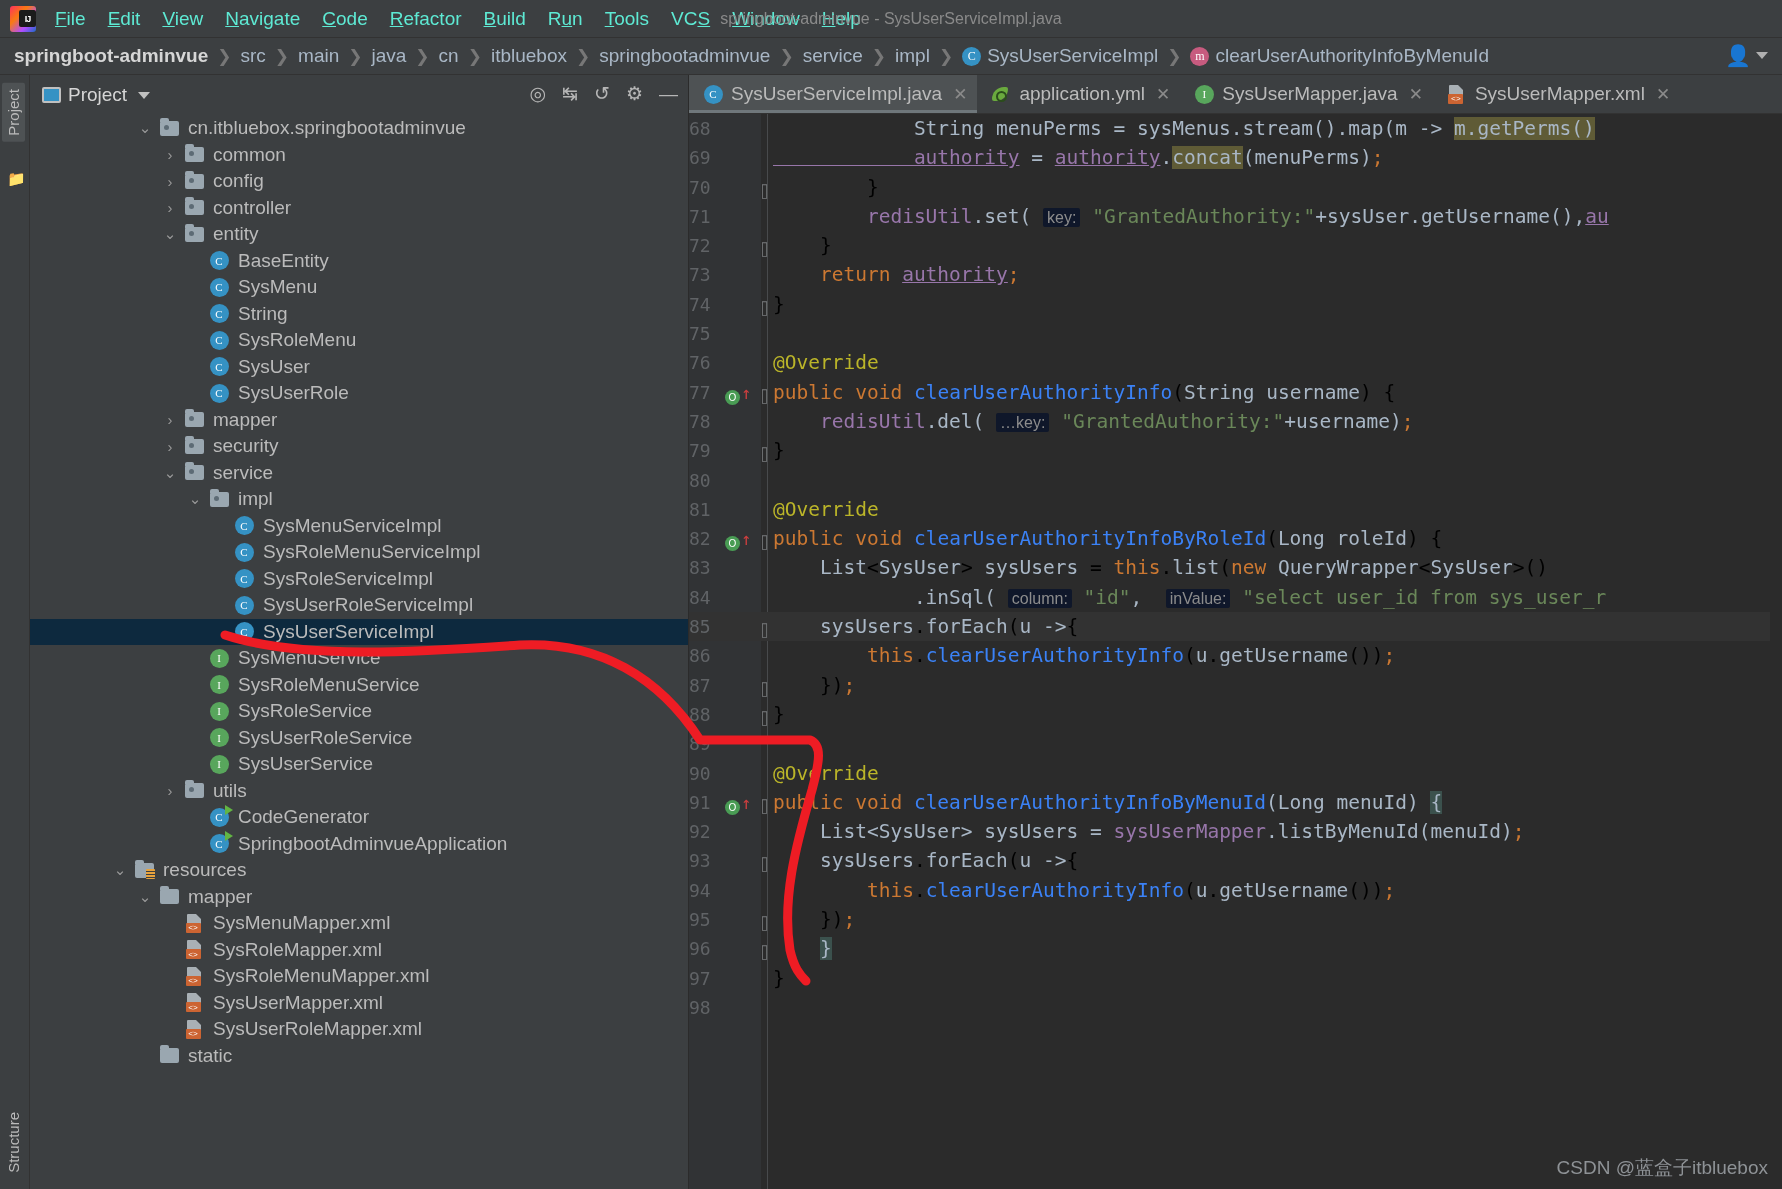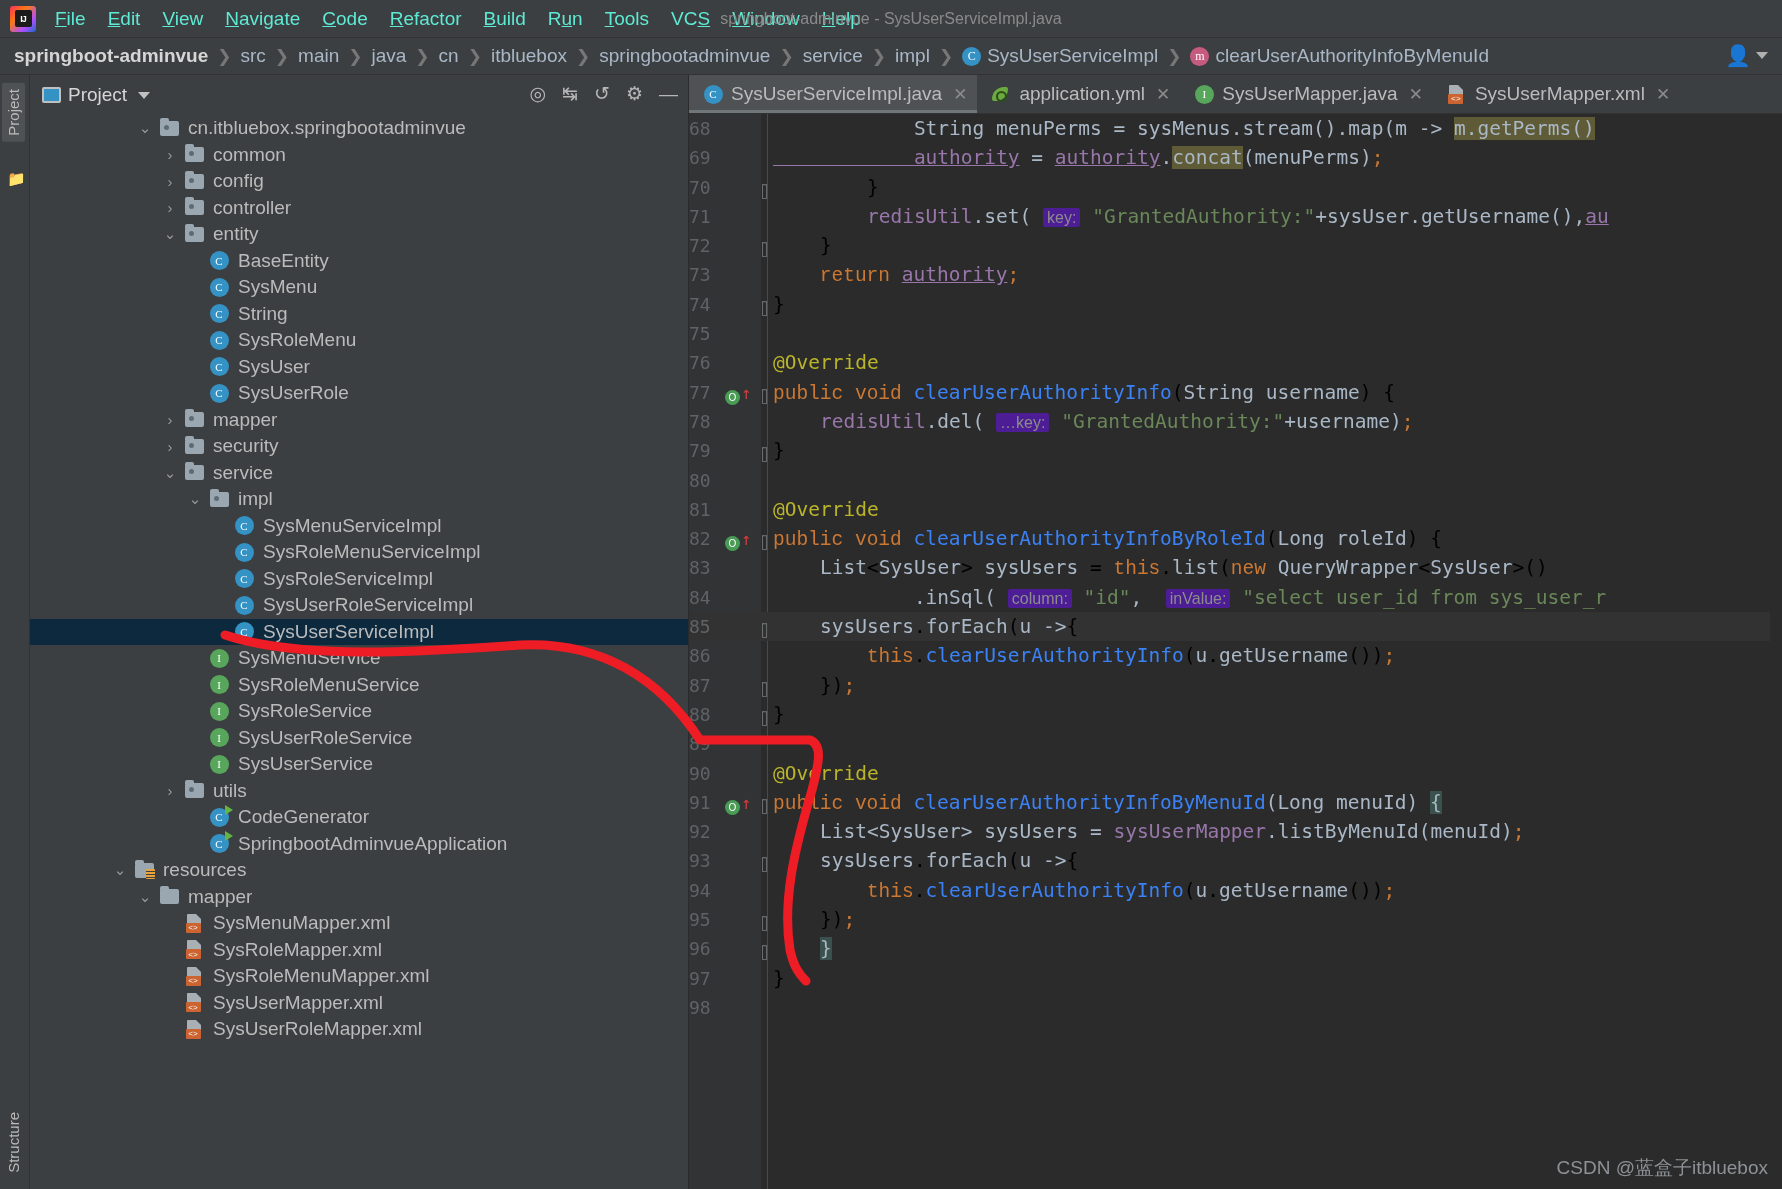--- a/index.html
+++ b/index.html
@@ -13,21 +13,21 @@
 
   
   .menubar {
     height: 38px; background: #3c3f41; display: flex; align-items: center;
     position: relative; border-bottom: 1px solid #323232;
   }
   .ij-logo {
     width: 26px; height: 26px; margin-left: 10px; margin-right: 8px;
     border-radius: 3px; position: relative; flex: none;
     background: linear-gradient(135deg,#fe315d 0%,#f97a12 35%,#b24dff 70%,#1b6ac9 100%);
-    display: flex; align-items: center; justify-content: center;
+    display: flex; align-items: center; justify-content: flex-end;
   }
   .ij-logo .lg-inner {
     width: 17px; height: 17px; background: #1b1b1b; border-radius: 2px;
     color: #fff; font-size: 9px; font-weight: bold; display:flex;
     align-items:center; justify-content:center; letter-spacing:-1px;
   }
   .menu-item {
     color: #5eead4; font-size: 19px; padding: 2px 11px; cursor: default;
     white-space: nowrap;
   }
@@ -192,29 +192,29 @@
   }
   .ovr-arrow { color:#cc3f3f; font-size:17px; margin-left:1px; position:relative; top:-2px;}
   .cl .fold { position:absolute; left:71px; top:5px; color:#777a7c; font-size:15px; }
   .cl .code { position:absolute; left:84px; top:0; }
   .cl.hl { background:#323232; }
 
   
   .foldrail { position:absolute; left:78px; top:0; bottom:0; width:1px; background:#484a4c; }
 
   
-  .k  { color:#cc7832;font-family:Liberation Mono, monospace; }       
+  .k  { color:#cc7832; }       
   .m  { color:#3b82f6; }       
   .s  { color:#6a8759; }       
   .an { color:#bbb529; }       
   .t  { color:#a9b7c6; }       
   .f  { color:#9876aa; }       
   .pu { color:#cc7832; }       
   .hint {
-    background:#4c1d95; color:#8c8c8c; font-size:16px; padding:1px 4px; border-radius:2px;
+    background:#0f172a; color:#8c8c8c; font-size:16px; padding:1px 4px; border-radius:2px;
     font-family:"Liberation Sans", sans-serif;
   }
   .hl-ident { background:#5f5b36; }
   .und { text-decoration: underline; }
   .brace-hl { background:#3b514d; color:#a9b7c6; }
 
   
   .rightbar { position:absolute; right:0; top:0; bottom:0; width:12px; background:#2b2b2b; }
 
   
@@ -612,20 +612,28 @@
           <span style="width:125px;flex:none"></span>
           <span class="arrow none"></span>
           <span class="tico">
             <span class="xmlico">
               <span class="pg"></span>
               <span class="tag">&lt;&gt;</span>
             </span>
           </span>
           <span class="tlabel">SysUserRoleMapper.xml</span>
         </div>
+        <div class="trow">
+          <span style="width:100px;flex:none"></span>
+          <span class="arrow none"></span>
+          <span class="tico">
+            <span class="folder plain"></span>
+          </span>
+          <span class="tlabel">static</span>
+        </div>
       </div>
   </div>
 
   <div class="editor">
     <div class="tabs" id="tabs">
         <div class="tab active">
           <span class="tab-ico">
             <span class="circ c-class">C</span>
           </span>
           <span>SysUserServiceImpl.java</span>

